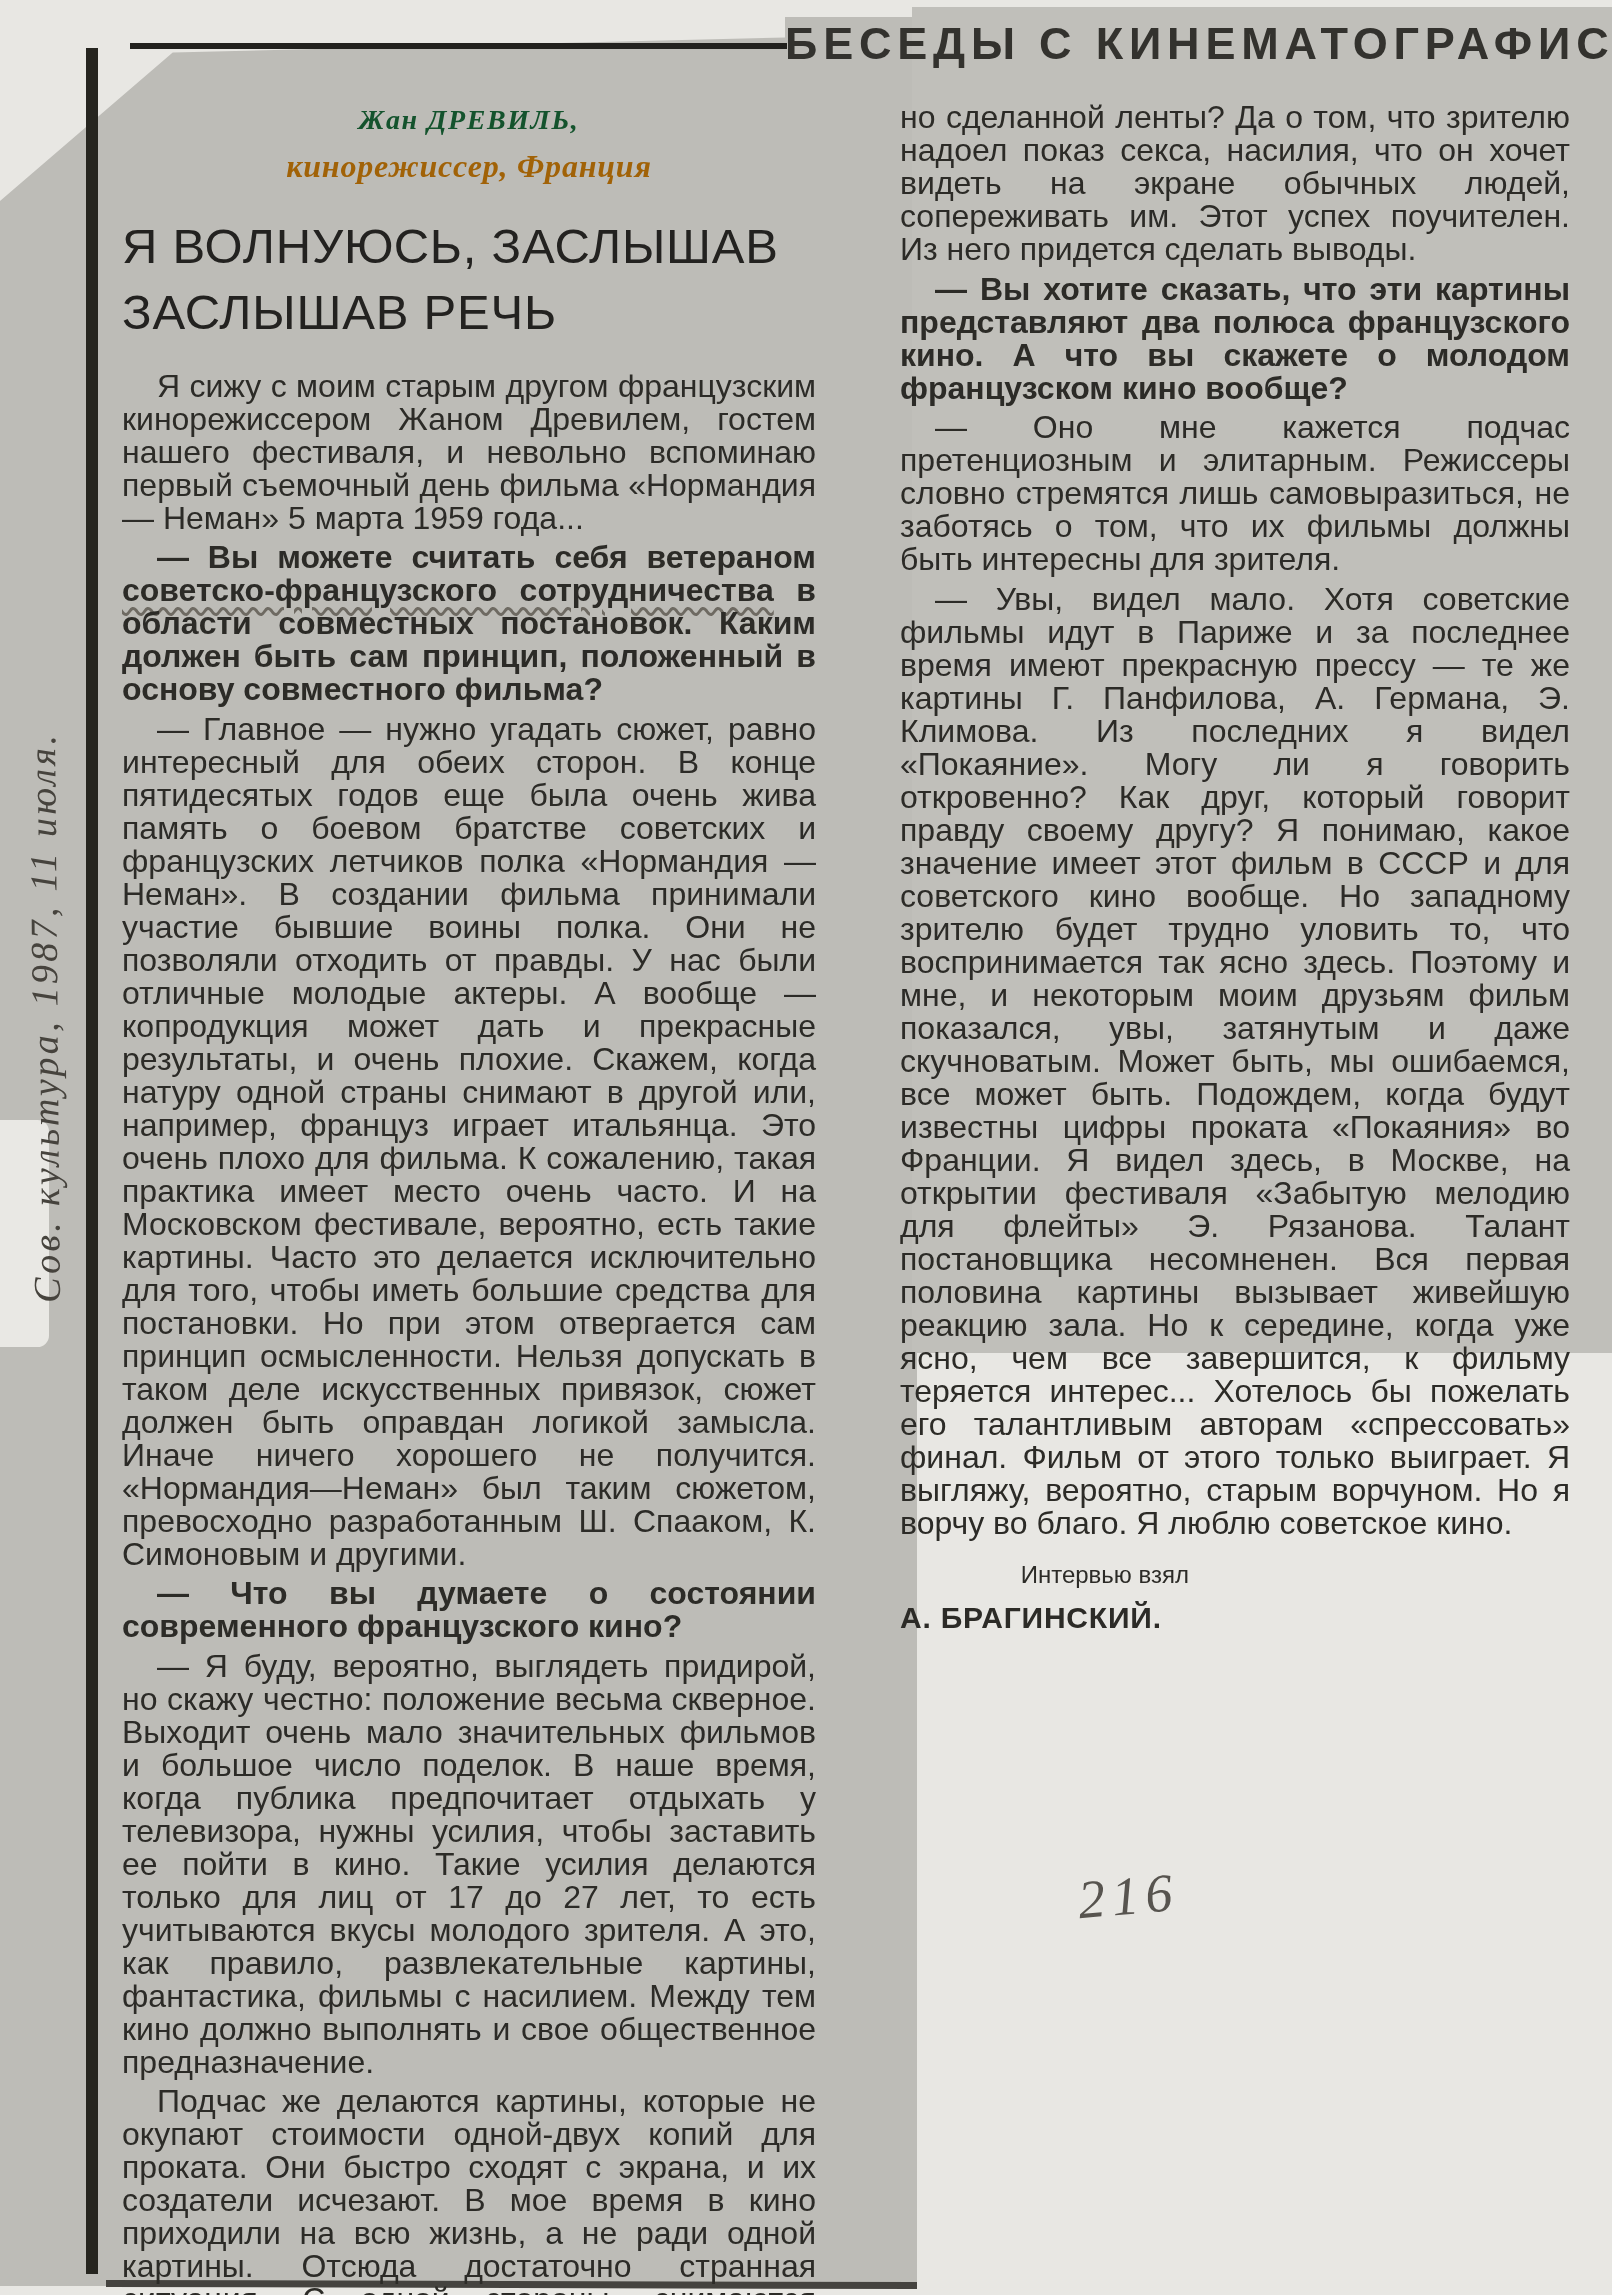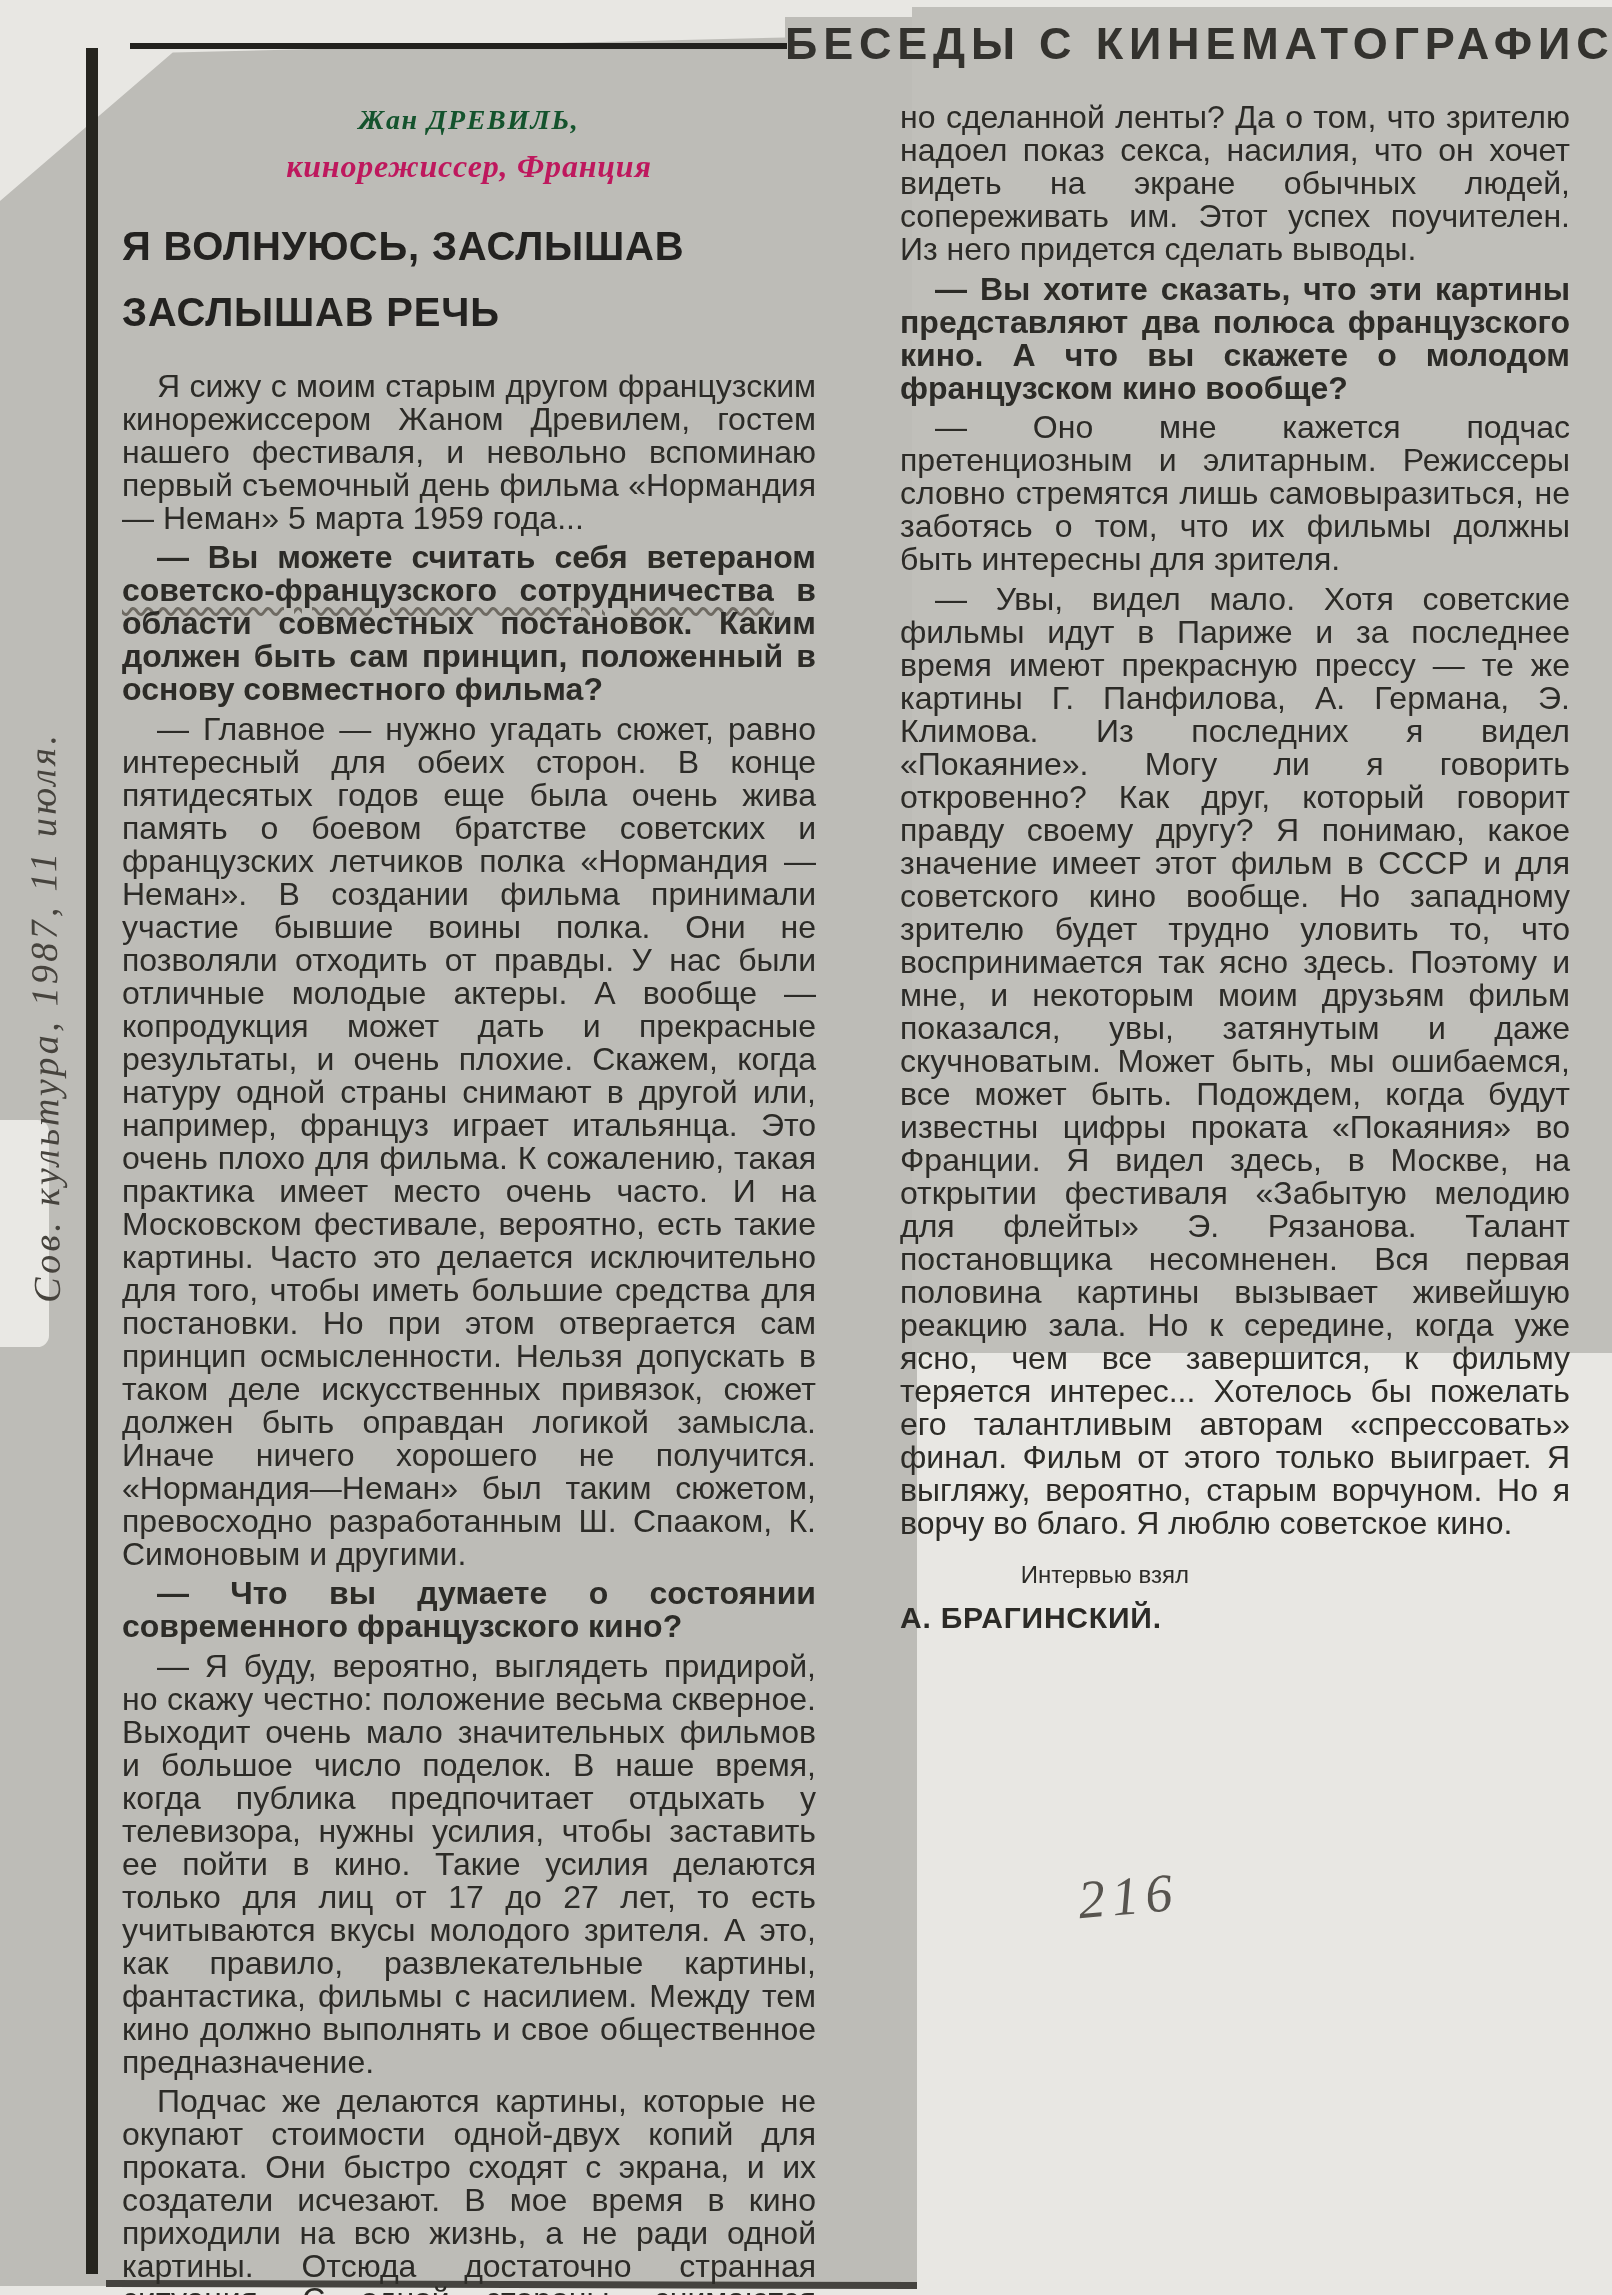--- a/index.html
+++ b/index.html
@@ -49,24 +49,24 @@
     position:absolute; left:122px; top:104px; width:694px;
   }
   .author-name{
     text-align:center; font-family:"Liberation Serif", serif;
     font-style:italic; font-weight:700; font-size:28px; letter-spacing:1.6px;
     margin:0 0 11.5px; color:#14532d;
   }
   .author-role{
     text-align:center; font-family:"Liberation Serif", serif;
     font-style:italic; font-weight:700; font-size:32px; letter-spacing:0.8px;
-    margin:0 0 28px; color:#be185d;
+    margin:0 0 28px; color:#a16207;
   }
   .article-title{
-    font-size:40px; font-weight:700; line-height:66px; letter-spacing:0.8px;
+    font-size:49px; font-weight:400; line-height:66px; letter-spacing:0.8px;
     margin:0 0 25px; color:#232220;
   }
   .body-text p{
     margin:0 0 6.6px; text-align:justify; text-indent:35px;
     font-size:32px; line-height:33px;
   }
   .body-text p.q{ font-weight:700; }
   .pencil-underline{
     text-decoration:underline; text-decoration-style:wavy;
     text-decoration-color:#6e6a62; text-decoration-thickness:2.5px;

